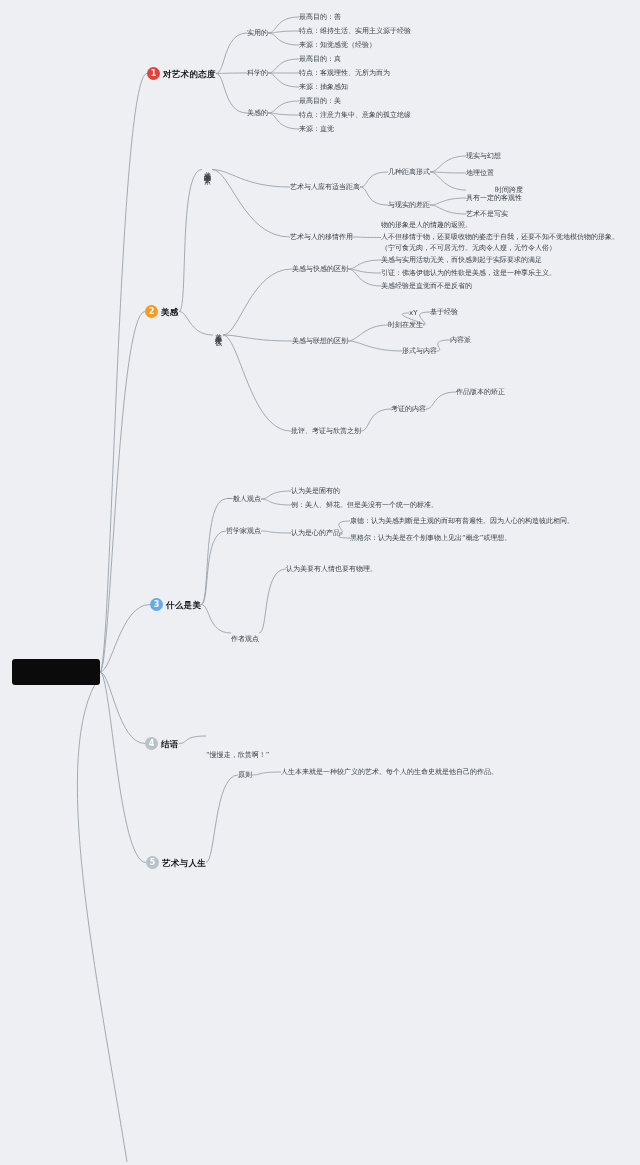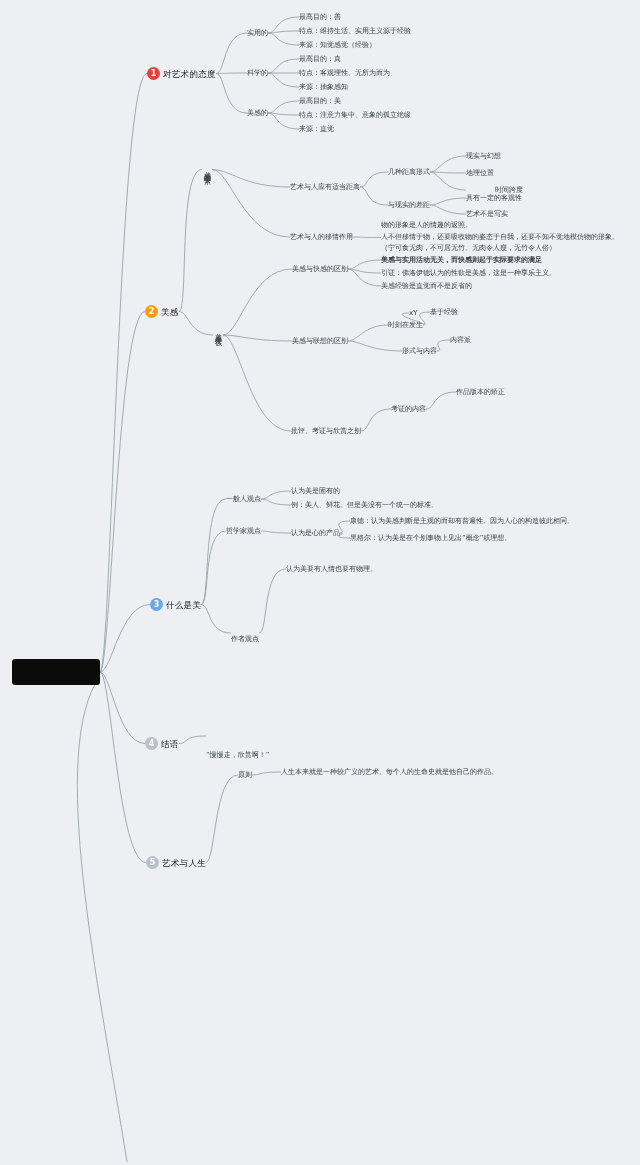--- a/index.html
+++ b/index.html
@@ -12,21 +12,21 @@
   #root-node { position:absolute; border-radius:3px; }
   #nodes { position:absolute; left:0; top:0; width:0; height:0; }
   .node { position:absolute; font-size:7px; line-height:10px; color:#3b4045; white-space:nowrap; cursor:default; }
   .node.wrap { white-space:pre-line; line-height:11.5px; }
   .node.vert { writing-mode:vertical-rl; text-orientation:upright; letter-spacing:1px; }
   .node.branch { display:flex; align-items:center; gap:3px; height:15px; }
   .branch .num {
     display:inline-block; width:13px; height:13px; border-radius:50%;
     color:#fff; font-size:8px; font-weight:bold; line-height:13px; text-align:center; flex:0 0 13px;
   }
-  .branch .blabel { font-size:8.5px; font-weight:normal; color:#141619; letter-spacing:0.3px; }
+  .branch .blabel { font-size:8.5px; font-weight:bold; color:#141619; letter-spacing:0.3px; }
 </style>
 </head>
 <body>
 
 <div id="canvas" style="background: rgb(237, 239, 243);">
   <svg id="edges" xmlns="http://www.w3.org/2000/svg">
       <path d="M 100 672 C 111.28 672, 118.8 73.5, 147 73.5" stroke="#9aa1a8"></path>
       <path d="M 100 672 C 110.8 672, 118 311.5, 145 311.5" stroke="#9aa1a8"></path>
       <path d="M 100 672 C 112 672, 120 604.5, 150 604.5" stroke="#9aa1a8"></path>
       <path d="M 100 672 C 110.8 672, 118 743.5, 145 743.5" stroke="#9aa1a8"></path>
@@ -112,21 +112,21 @@
       <div class="node" style="left: 466px; top: 185px; margin-left: 29px;">时间跨度</div>
       <div class="node" style="left: 388px; top: 200px;">与现实的差距</div>
       <div class="node" style="left: 466px; top: 193px;">具有一定的客观性</div>
       <div class="node" style="left: 466px; top: 209px;">艺术不是写实</div>
       <div class="node" style="left: 290px; top: 232px;">艺术与人的移情作用</div>
       <div class="node wrap" style="left: 381px; top: 220px; width: 255px;">物的形象是人的情趣的返照。
 人不但移情于物，还要吸收物的姿态于自我，还要不知不觉地模仿物的形象。
 （宁可食无肉，不可居无竹。无肉令人瘦，无竹令人俗）</div>
       <div class="node vert" style="left: 213px; top: 328px;">美感不是什么？</div>
       <div class="node" style="left: 292px; top: 264px;">美感与快感的区别</div>
-      <div class="node" style="left: 381px; top: 255px; font-weight: bold;">美感与实用活动无关，而快感则起于实际要求的满足</div>
+      <div class="node" style="left: 381px; top: 255px;">美感与实用活动无关，而快感则起于实际要求的满足</div>
       <div class="node" style="left: 381px; top: 268px;">引证：佛洛伊德认为的性欲是美感，这是一种享乐主义。</div>
       <div class="node" style="left: 381px; top: 281px;">美感经验是直觉而不是反省的</div>
       <div class="node" style="left: 292px; top: 336px; text-align: right;">美感与联想的区别</div>
       <div class="node" style="left: 388px; top: 320px;">时刻在发生</div>
       <div class="node" style="left: 409px; top: 308px;">xY</div>
       <div class="node" style="left: 430px; top: 307px;">基于经验</div>
       <div class="node" style="left: 402px; top: 346px;">形式与内容</div>
       <div class="node" style="left: 450px; top: 335px;">内容派</div>
       <div class="node" style="left: 291px; top: 426px; text-align: right;">批评、考证与欣赏之别</div>
       <div class="node" style="left: 391px; top: 404px;">考证的内容</div>

